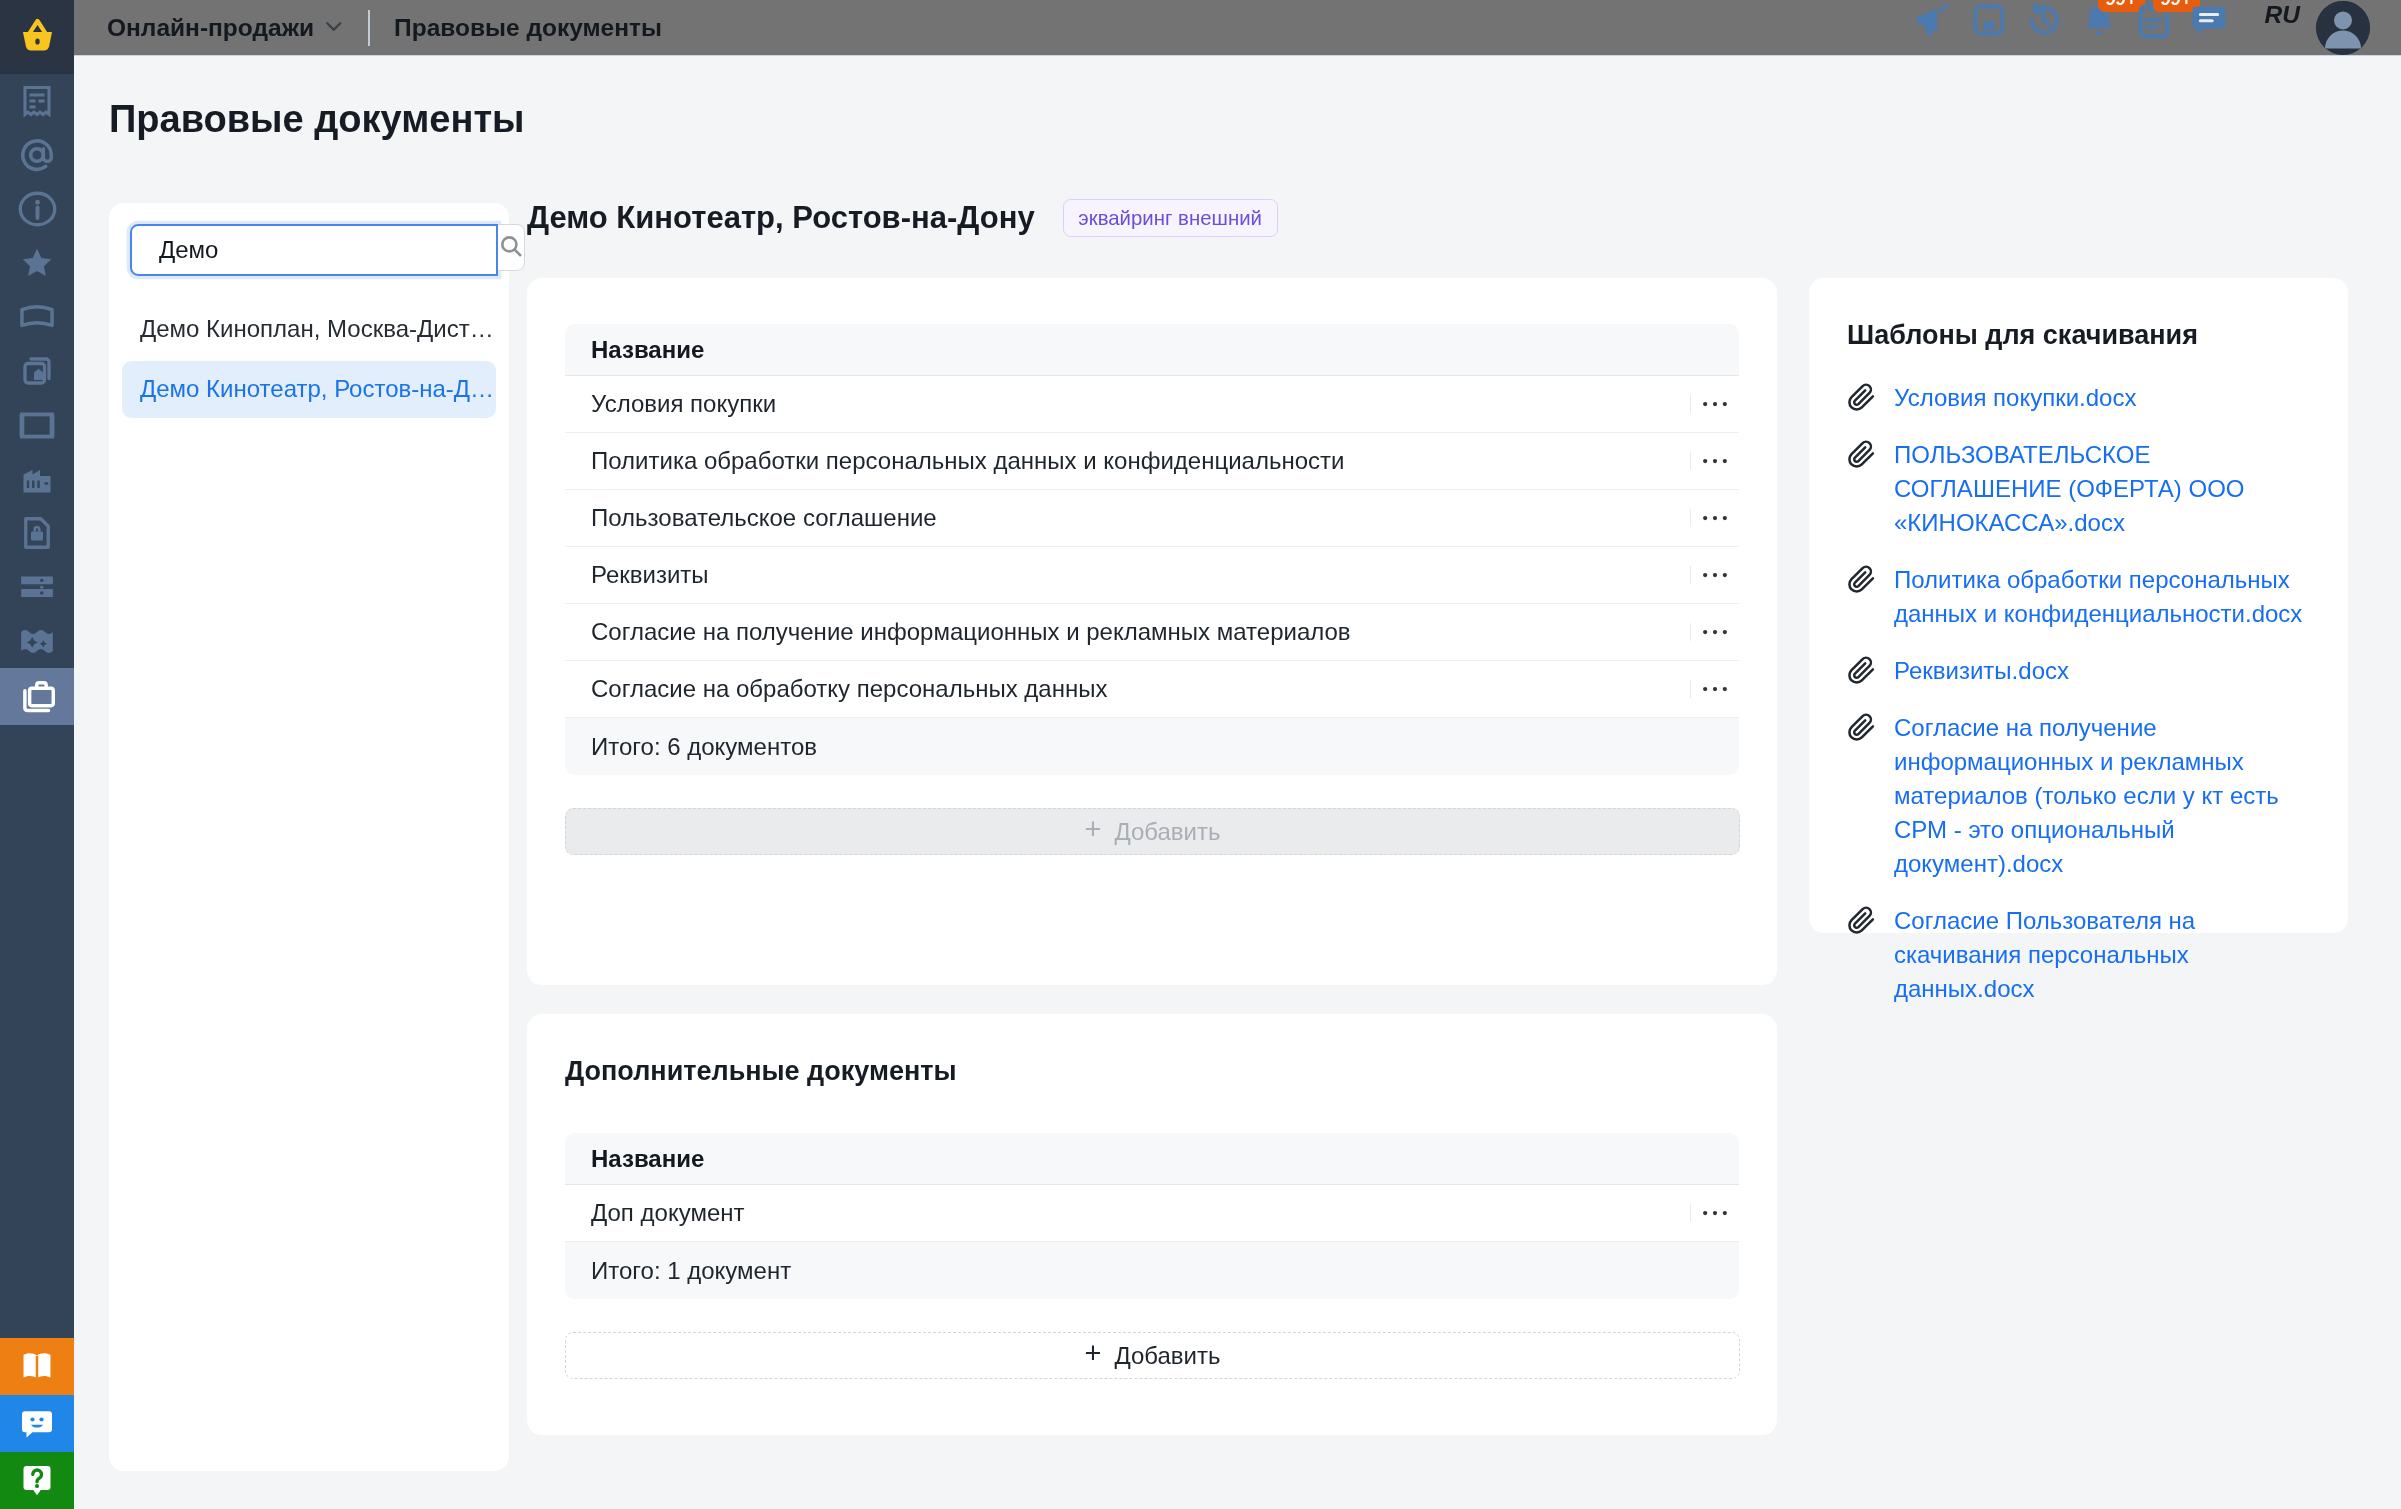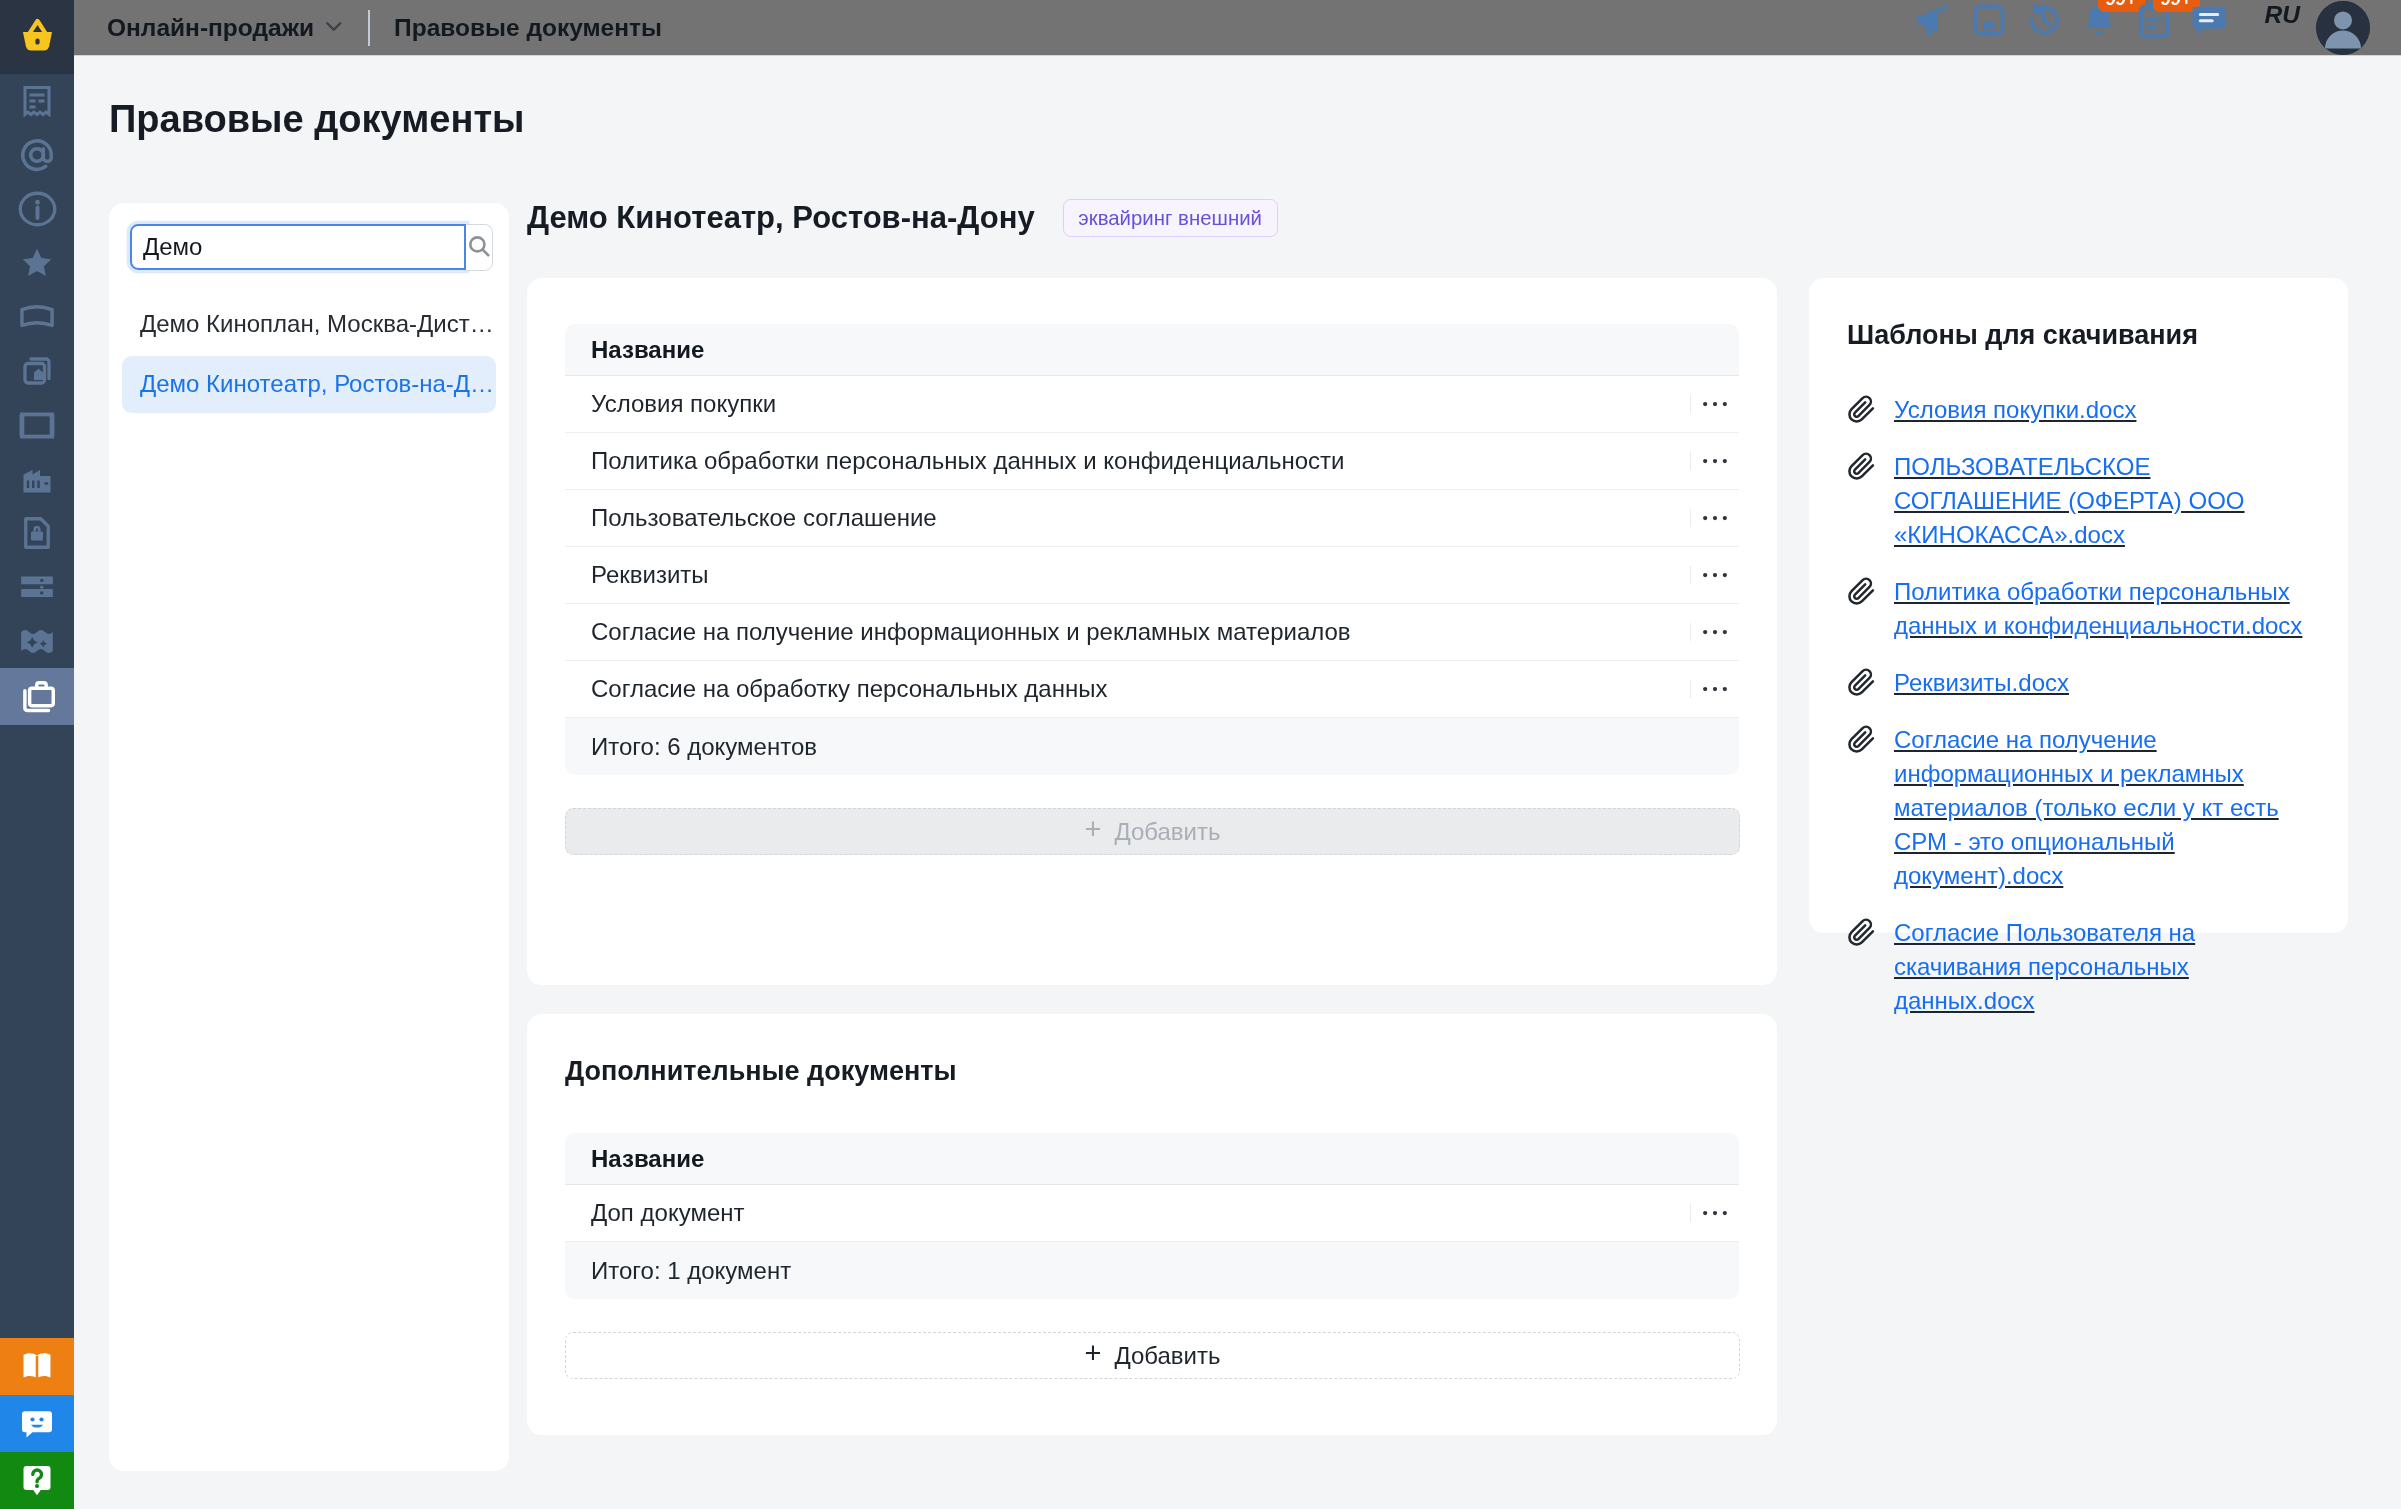--- a/index.html
+++ b/index.html
@@ -58,22 +58,22 @@
   .side-action.help { background: #128a12; }
 
   
   .page-title { position: absolute; left: 109px; top: 98px; font-size: 38px; font-weight: bold; color: #171c24; }
 
   .card { position: absolute; background: #fff; border-radius: 14.7px; }
   .left-card { left: 109px; top: 203px; width: 400px; height: 1268px; }
 
   .search-row { display: flex; margin: 21px 19.6px 0 21px; }
   .search-input {
-    flex: 1; height: 46px; border: 2.5px solid #4a86ea; border-radius: 8.2px 0 0 8.2px;
-    font-size: 24px; padding: 0 11px; color: #14191f; outline: none;
+    flex: 1; height: 52px; border: 2.5px solid #4a86ea; border-radius: 8.2px 0 0 8.2px;
+    font-size: 24px; padding: 0 27px; color: #14191f; outline: none;
     font-family: "Liberation Sans", sans-serif; background: #fff;
     box-shadow: 0 0 0 3.3px #dceafd;
   }
   .search-btn {
     width: 47px; height: 47px; border: 1.6px solid #d6dade; border-left: none;
     border-radius: 0 8.2px 8.2px 0; background: #fff; cursor: pointer;
     display: flex; align-items: center; justify-content: center;
   }
   .cinema-list { margin-top: 26px; }
   .cinema-item {
@@ -116,21 +116,21 @@
     border: 1.6px dashed #d2d6da; cursor: pointer; font-family: "Liberation Sans", sans-serif;
     width: calc(100% - 75px);
   }
   .add-btn .plus { font-size: 29px; font-weight: normal; line-height: 1; margin-top: -3.3px; }
   .add-btn.disabled { background: #e9ebed; color: #aaafb6; cursor: default; }
   .add-btn.enabled { background: #fff; color: #1f252d; }
 
   
   .tpl-card { left: 1809px; top: 278px; width: 539px; height: 655px; padding: 42px 38px; }
   .tpl-title { font-size: 27px; font-weight: bold; color: #171c24; }
-  .tpl-list { margin-top: 42px; list-style: none; text-decoration: underline; }
+  .tpl-list { margin-top: 30px; list-style: none; }
   .tpl-item { display: flex; gap: 18px; margin-bottom: 23px; align-items: flex-start; }
   .tpl-item svg { flex: 0 0 auto; margin-top: 1.6px; }
   .tpl-link { font-size: 24px; line-height: 34px; color: #176ef0; text-decoration: none; cursor: pointer; word-break: break-word; }
 </style>
 </head>
 <body>
 
 <div class="stage">
 
   <div class="logo-box">

